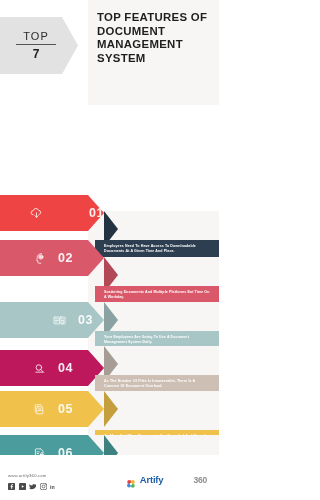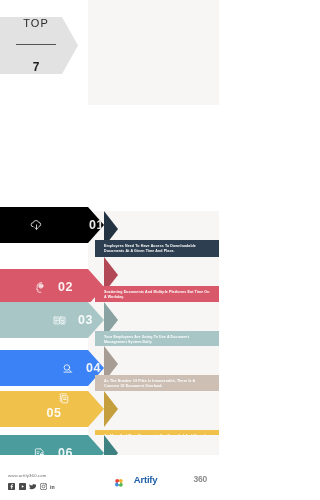--- a/index.html
+++ b/index.html
@@ -24,21 +24,21 @@
   }
   .top-badge {
     position:absolute;
     left:0; top:17px;
     width:78px; height:57px;
     background:#e2e2e2;
     clip-path:polygon(0 0, 62px 0, 78px 50%, 62px 100%, 0 100%);
     display:flex;
     flex-direction:column;
     align-items:center;
-    justify-content:space-between;
+    justify-content:center;
   }
   .top-badge .t-word {
     font-size:11px;
     letter-spacing:1.1px;
     color:#2b2b2b;
     font-weight:400;
     padding:0 0 2px 0;
     margin-right:6px;
   }
   .top-badge .t-rule {
@@ -137,21 +137,22 @@
     display:flex;
     align-items:center;
     justify-content:center;
     color:#4a4a4a;
   }
   .socials .s svg { display:block; }
   .logo {
     position:absolute;
     right:12px; top:19px;
     display:flex;
-    gap:10px;
+    align-items:center;
+    gap:4px;
   }
   .logo .mark { width:10px; height:10px; }
   .logo .w1 {
     font-size:9.5px;
     font-weight:bold;
     color:#1f5fa8;
     letter-spacing:-0.2px;
   }
   .logo .w2 {
     font-size:8.5px;
@@ -164,41 +165,42 @@
 </head>
 <body>
 
 <div class="header">
   <div class="header-panel"></div>
   <div class="top-badge">
     <div class="t-word">TOP</div>
     <div class="t-rule"></div>
     <div class="t-num">7</div>
   </div>
+  <div class="title">TOP FEATURES OF DOCUMENT MANAGEMENT SYSTEM</div>
 </div>
 
 <div class="rows" id="rows">
     <div class="stripe-light" style="left:88px; top:106px; width:131px; height:59px;"></div>
     <div class="tab" style="top:106px; left:104px; background:#2c3e50;"></div>
-    <div class="bar" style="top:102px; background:#000000;gap:36px;">
+    <div class="bar" style="top:90px; background:#ef4444;gap:36px;">
       <span class="ico">
         <svg viewBox="0 0 24 24" width="15" height="15" fill="none" stroke="rgba(255,255,255,.9)" stroke-width="1.4" stroke-linecap="round" stroke-linejoin="round">
           <path d="M6.5 14a3.2 3.2 0 0 1 .2-6.4 4.6 4.6 0 0 1 8.8-.6 3.4 3.4 0 0 1 .6 6.7"></path>
           <path d="M12 11v7"></path>
           <path d="M9.4 15.4 12 18.2l2.6-2.8"></path>
         </svg>
       </span>
       <span class="num">01</span>
     </div>
     <div class="textbox" style="left:95px; top:135px; height:26px; background:#2c3e50;">
       <p>Employees Need To Have Access To Downloadable Documents At A Given Time And Place.</p>
     </div>
     <div class="stripe-light" style="left:88px; top:152px; width:131px; height:57px;"></div>
     <div class="tab" style="top:152px; left:104px; background:#d9596a;"></div>
-    <div class="bar" style="top:164px; background:#d9596a;">
+    <div class="bar" style="top:135px; background:#d9596a;">
       <span class="ico">
         <svg viewBox="0 0 24 24" width="15" height="15" fill="none" stroke="rgba(255,255,255,.9)" stroke-width="1.3" stroke-linecap="round" stroke-linejoin="round">
           <path d="M15.5 4.2c-4 0-7.3 2.6-7.3 6 0 1.7.5 2.6-.7 4-.5.6-.2 1.2.6 1.2h1.3v2.6c0 1 .7 1.6 1.7 1.6h3"></path>
           <circle cx="14.2" cy="9.6" r="3.3"></circle>
           <path d="M14.2 6.6v6"></path>
           <path d="M11.4 8.3l5.6 2.6"></path>
           <path d="M17 8.3l-5.6 2.6"></path>
         </svg>
       </span>
       <span class="num">02</span>
@@ -221,36 +223,36 @@
           <circle cx="16.9" cy="15.2" r="1.6"></circle>
         </svg>
       </span>
       <span class="num">03</span>
     </div>
     <div class="textbox" style="left:95px; top:226px; height:24px; background:#a8c6c6;">
       <p>Your Employees Are Going To Use A Document Management System Daily.</p>
     </div>
     <div class="stripe-light" style="left:88px; top:241px; width:131px; height:59px;"></div>
     <div class="tab" style="top:241px; left:104px; background:#cdbfb4;"></div>
-    <div class="bar" style="top:245px; background:#3b82f6;padding-left:28px;">
+    <div class="bar" style="top:245px; background:#be185d;">
       <span class="ico">
         <svg viewBox="0 0 24 24" width="15" height="15" fill="none" stroke="rgba(255,255,255,.92)" stroke-width="1.4" stroke-linecap="round" stroke-linejoin="round">
           <circle cx="11" cy="10.4" r="4.4"></circle>
           <path d="M14.3 13.8 18.4 18"></path>
           <path d="M6.2 17.8h11.4"></path>
         </svg>
       </span>
       <span class="num">04</span>
     </div>
     <div class="textbox" style="left:95px; top:270px; height:26px; background:#cdbfb4;">
       <p>As The Number Of Files Is Innumerable, There Is A Concern Of Document Overload.</p>
     </div>
     <div class="stripe-light" style="left:88px; top:286px; width:131px; height:69px;"></div>
     <div class="tab" style="top:286px; left:104px; background:#f0c14b;"></div>
-    <div class="bar" style="top:286px; background:#f0c14b;flex-direction:column;">
+    <div class="bar" style="top:286px; background:#f0c14b;">
       <span class="ico">
         <svg viewBox="0 0 24 24" width="15" height="15" fill="none" stroke="rgba(255,255,255,.92)" stroke-width="1.35" stroke-linecap="round" stroke-linejoin="round">
           <rect x="7.6" y="7.6" width="9.6" height="11.4" rx="1.1"></rect>
           <path d="M5.2 16.4V5.6a1.1 1.1 0 0 1 1.1-1.1h8.3"></path>
           <path d="M10.4 11h4.2"></path>
           <path d="M10.4 13.6h4.2"></path>
         </svg>
       </span>
       <span class="num">05</span>
     </div>

